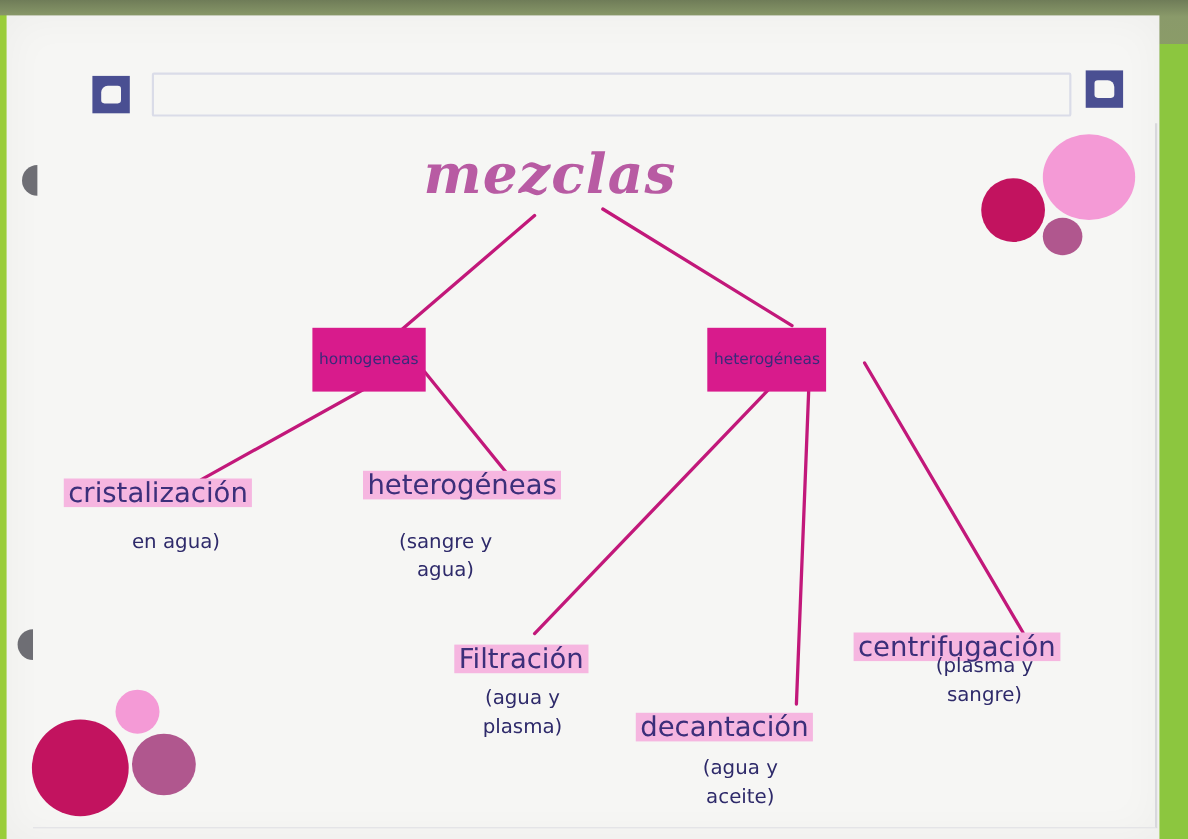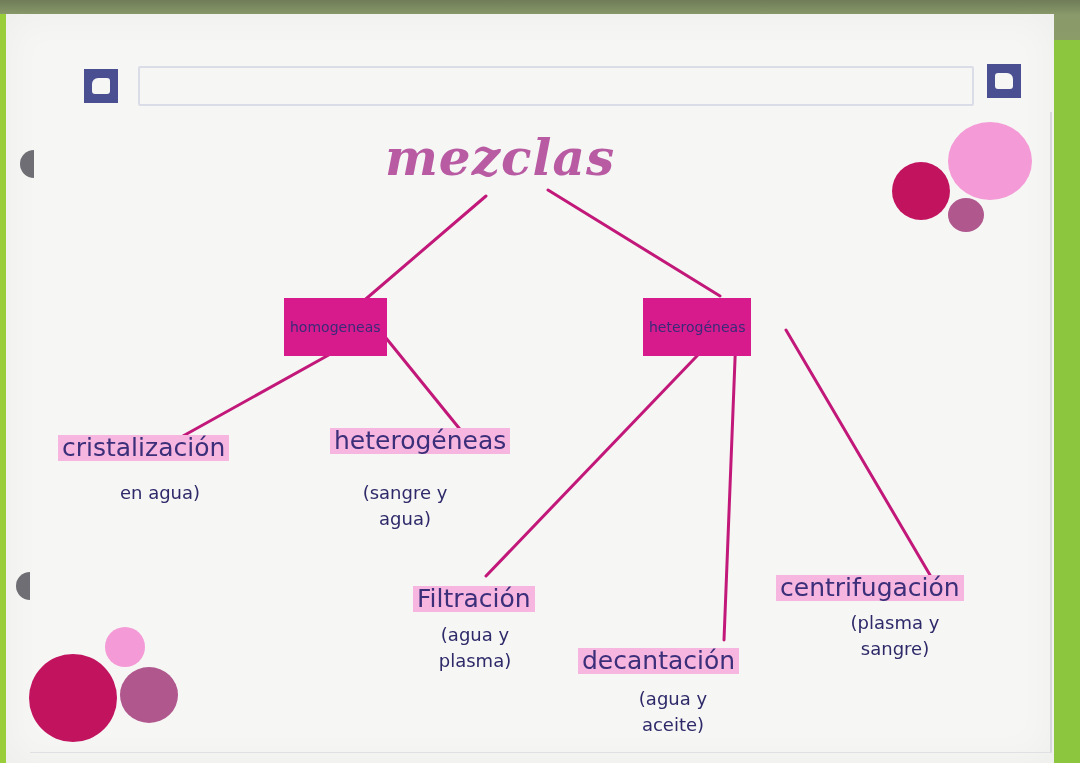--- a/index.html
+++ b/index.html
@@ -111,21 +111,21 @@
   <div>plasma)</div>
 </div>
 
 <div class="box-light" style="left:578px; top:648px;">decantación</div>
 <div class="note" style="left:598px; top:686px; width:150px;">
   <div>(agua y</div>
   <div>aceite)</div>
 </div>
 
 <div class="box-light" style="left:776px; top:575px;">centrifugación</div>
-<div class="note" style="left:800px; top:610px; width:190px;">
+<div class="note" style="left:800px; top:593px; width:190px;">
   <div>(plasma y</div>
   <div>sangre)</div>
 </div>
 
 <div class="dot" style="left:948px; top:122px; width:84px; height:78px; background:#f49ad6;"></div>
 <div class="dot" style="left:892px; top:162px; width:58px; height:58px; background:#c2135f;"></div>
 <div class="dot" style="left:948px; top:198px; width:36px; height:34px; background:#b0578e;"></div>
 
 <div class="dot" style="left:105px; top:627px; width:40px; height:40px; background:#f49ad6;"></div>
 <div class="dot" style="left:29px; top:654px; width:88px; height:88px; background:#c2135f;"></div>

